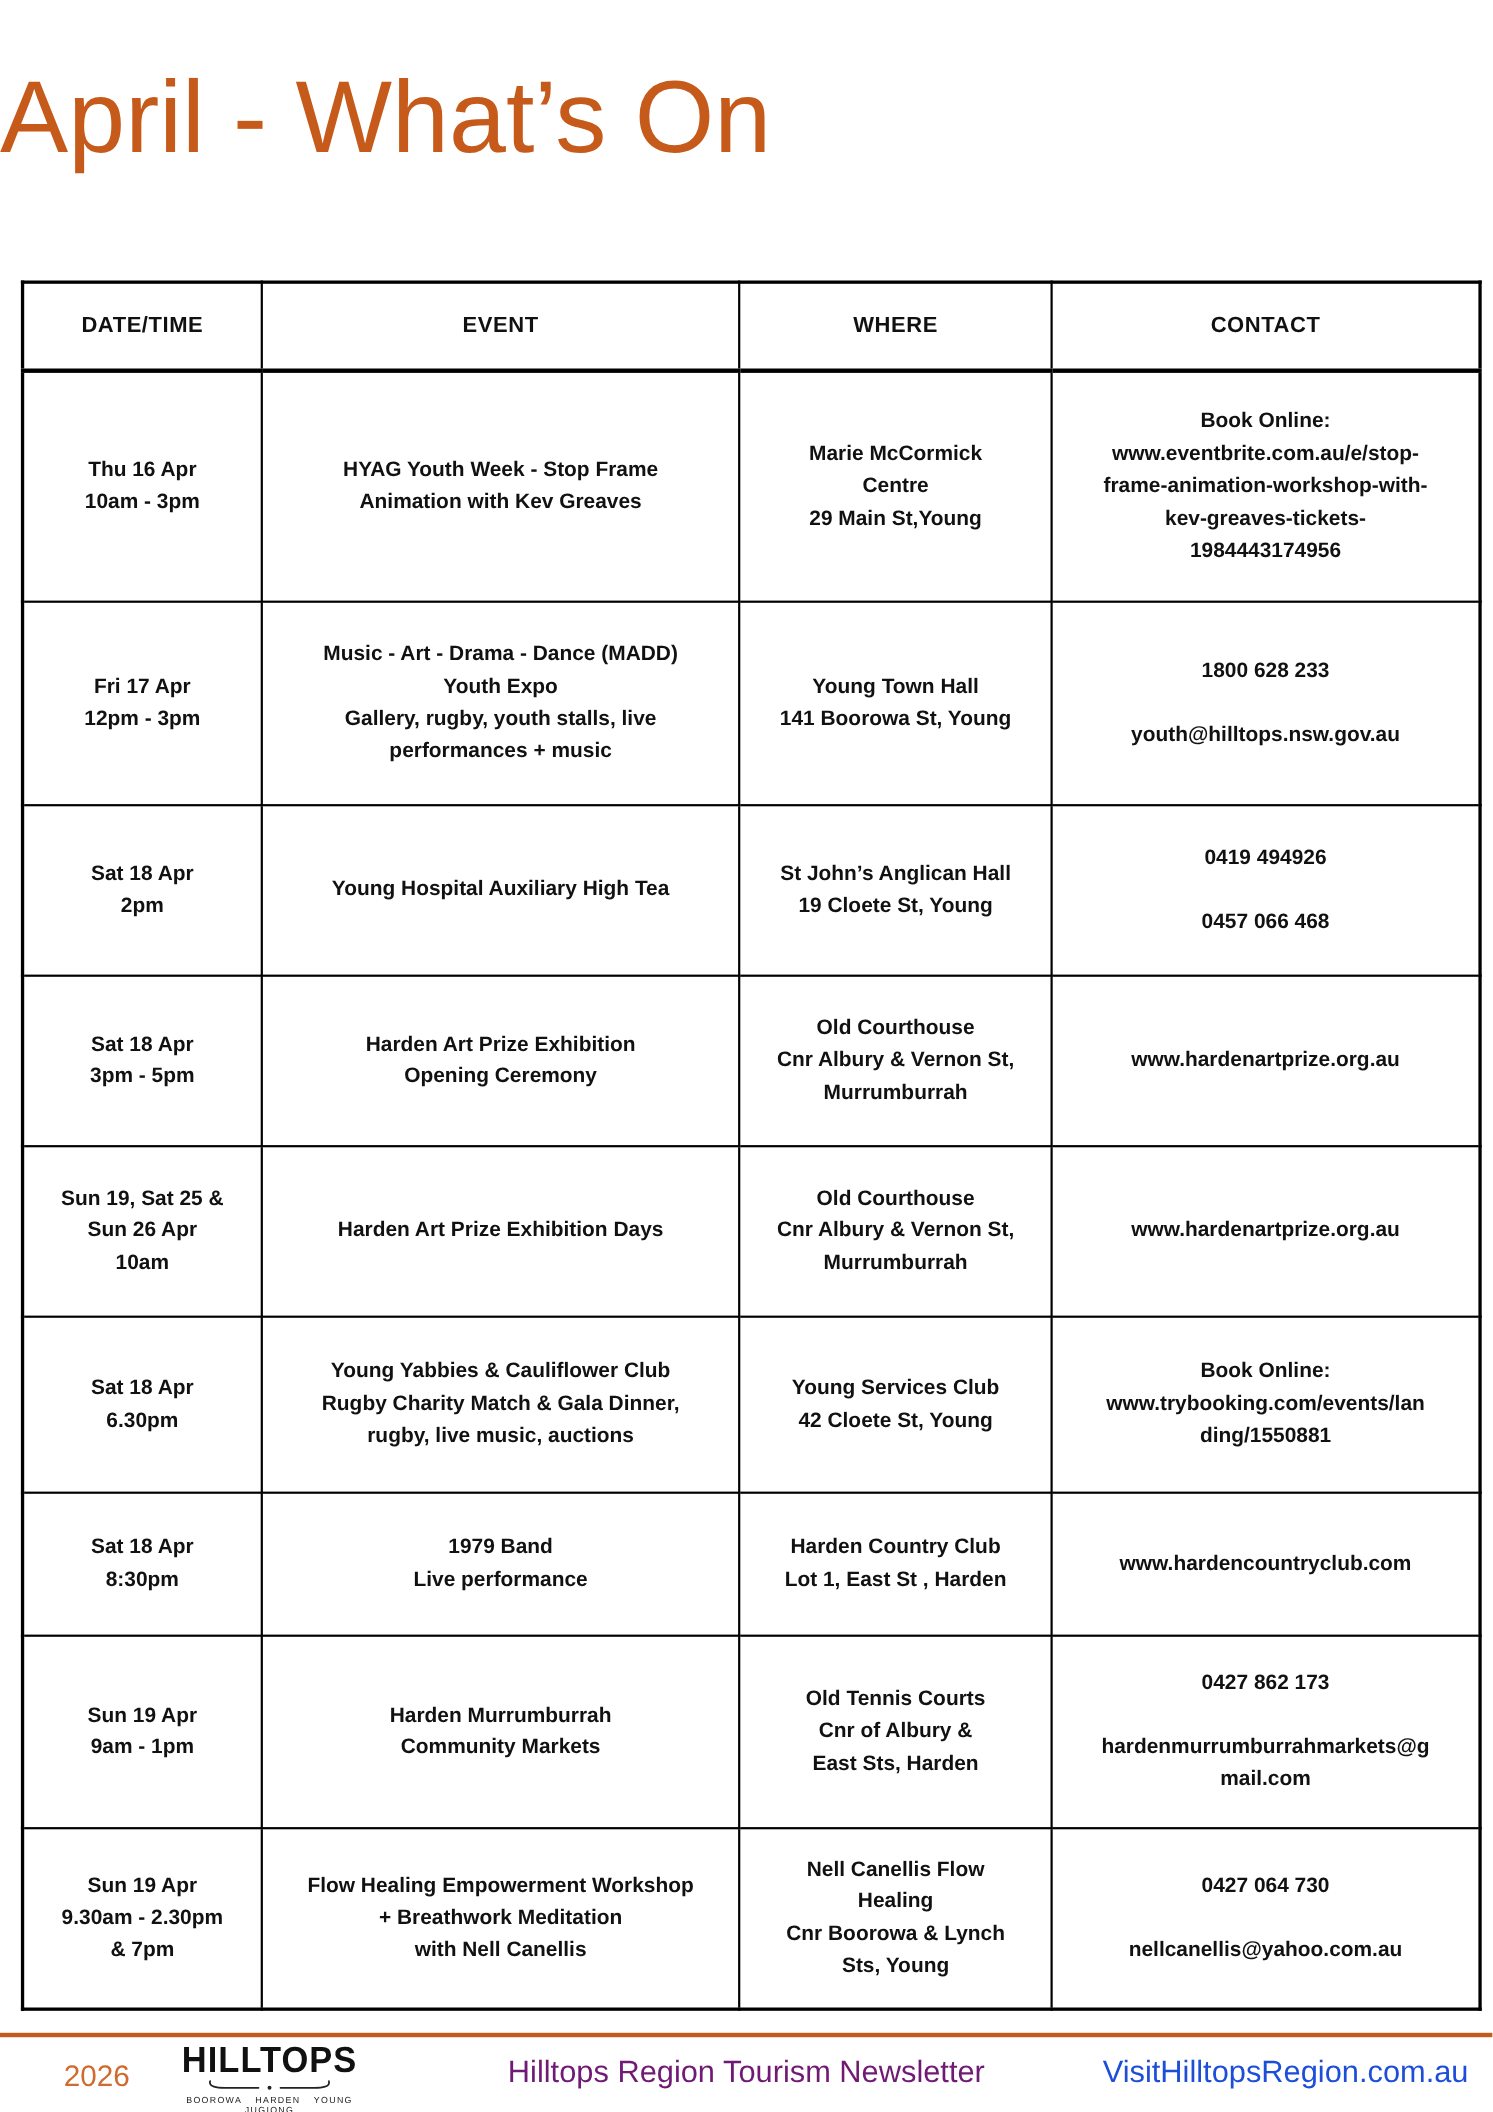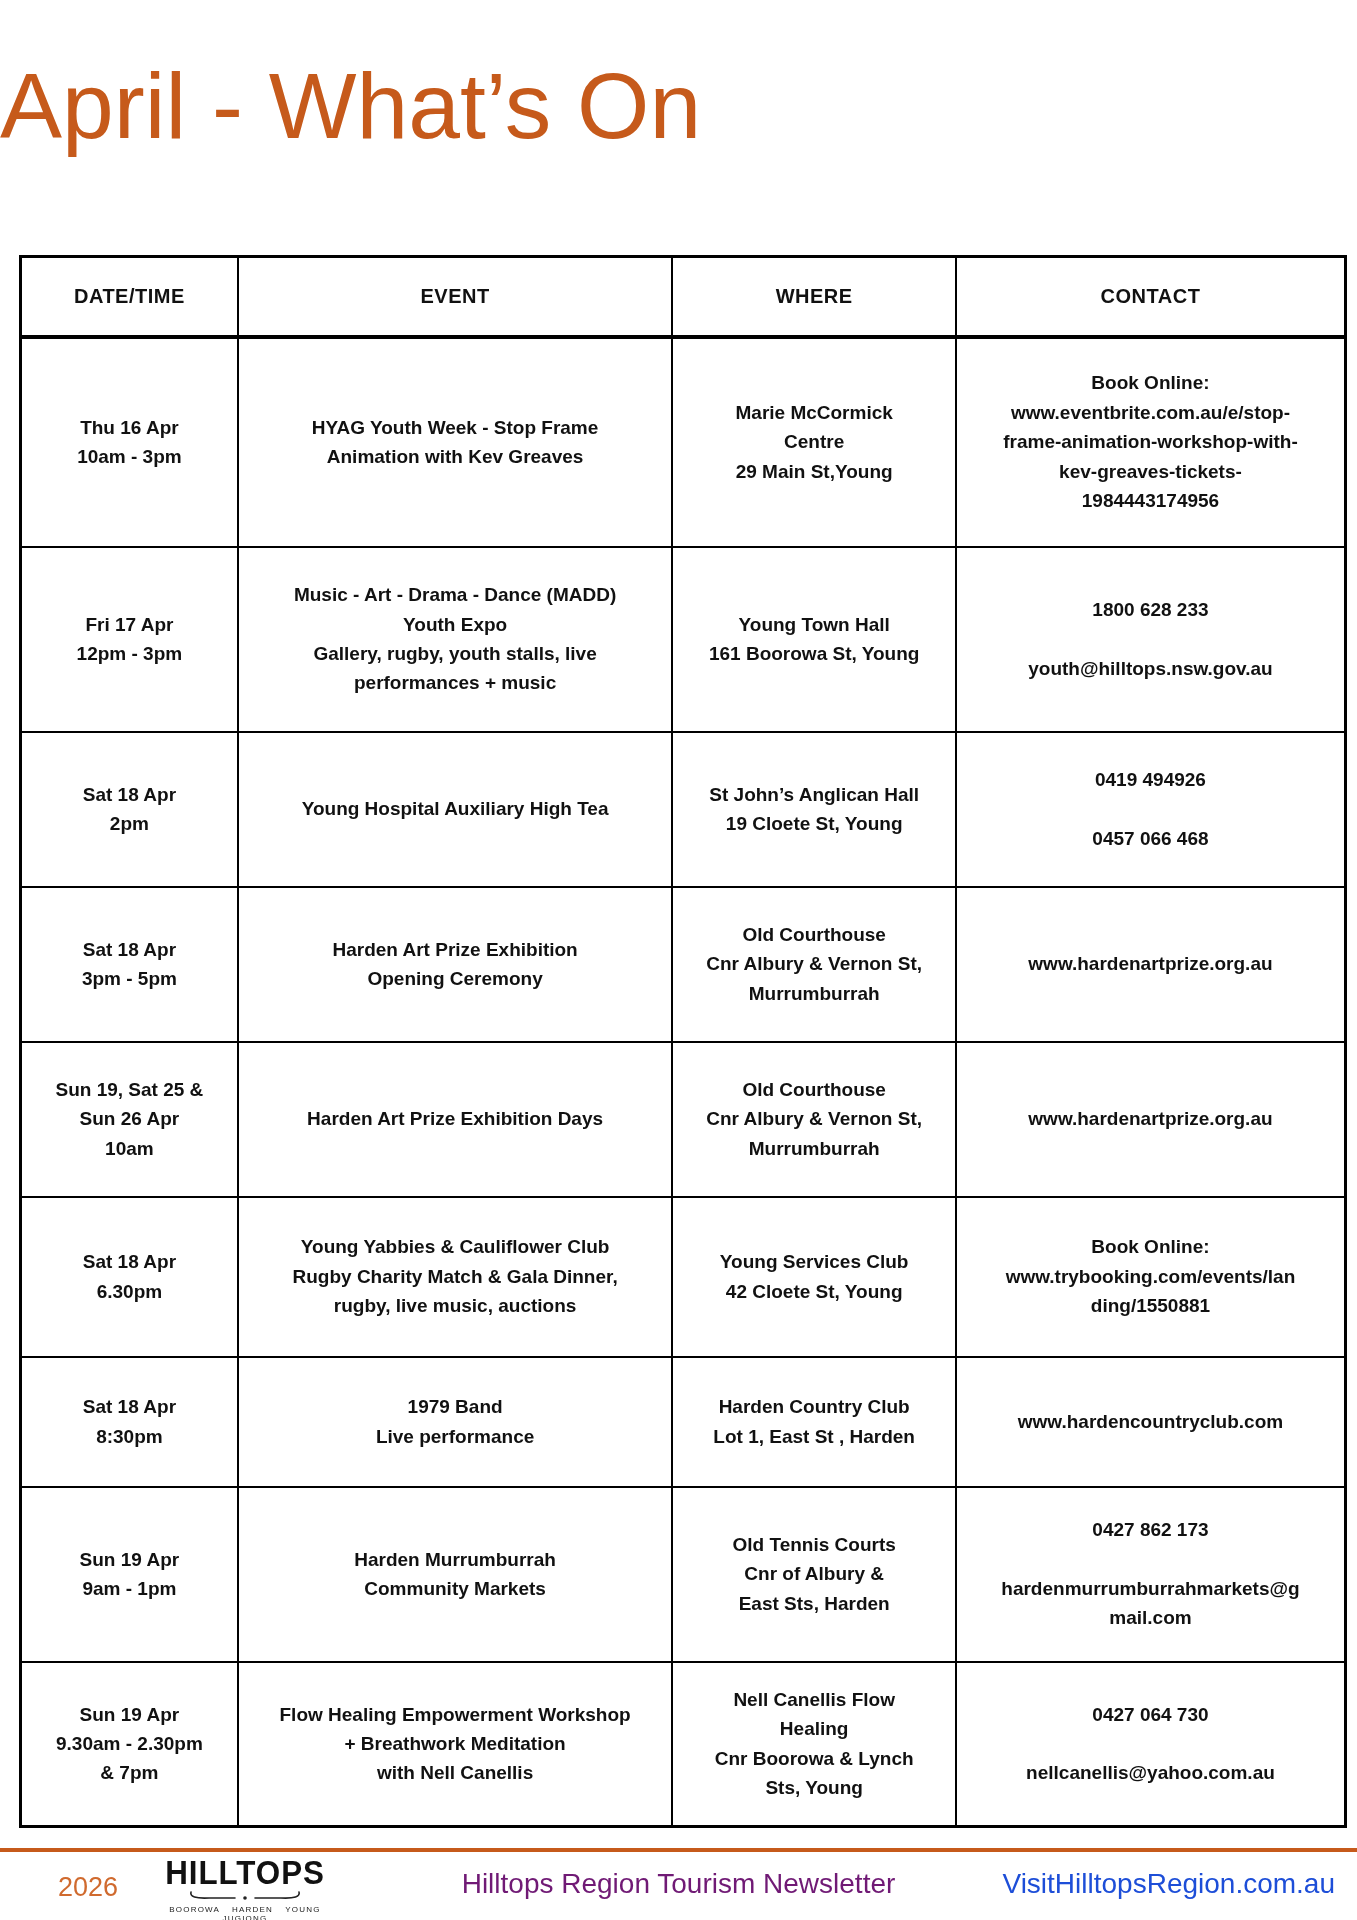--- a/index.html
+++ b/index.html
@@ -171,21 +171,21 @@
     </tr>
 
     <tr>
       <td>Fri 17 Apr
 12pm - 3pm</td>
       <td>Music - Art - Drama - Dance (MADD)
 Youth Expo
 Gallery, rugby, youth stalls, live
 performances + music</td>
       <td>Young Town Hall
-161 Boorowa St, Young</td>
+141 Boorowa St, Young</td>
       <td>1800 628 233
 
 youth@hilltops.nsw.gov.au</td>
     </tr>
 
     <tr>
       <td>Sat 18 Apr
 2pm</td>
       <td>Young Hospital Auxiliary High Tea</td>
       <td>St John’s Anglican Hall

